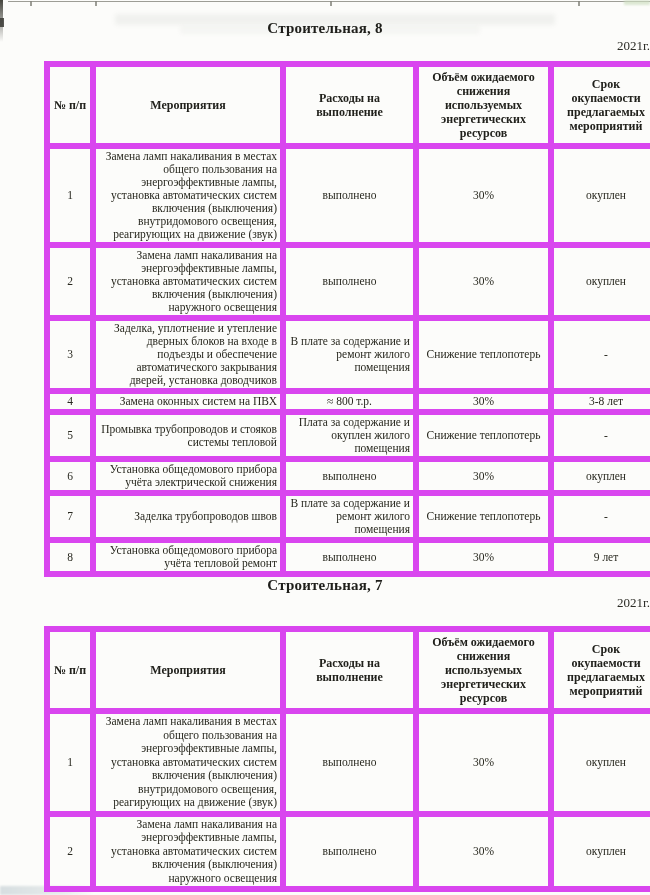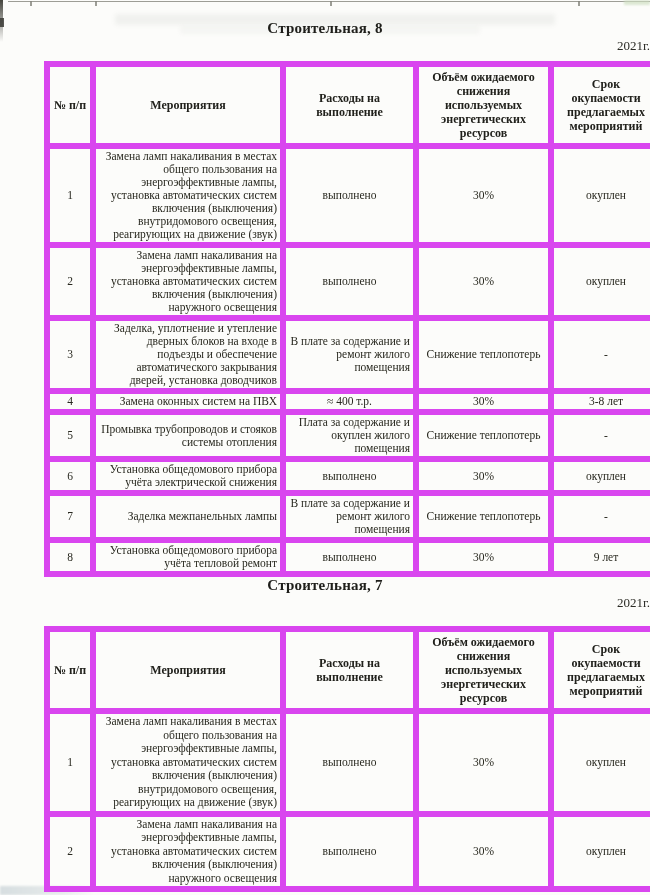--- a/index.html
+++ b/index.html
@@ -114,41 +114,41 @@
           <tr>
             <td class="c0">3</td>
             <td class="c1 left">Заделка, уплотнение и утепление дверных блоков на входе в подъезды и обеспечение автоматического закрывания дверей, установка доводчиков</td>
             <td class="c2 left">В плате за содержание и ремонт жилого помещения</td>
             <td class="c3">Снижение теплопотерь</td>
             <td class="c4">-</td>
           </tr>
           <tr>
             <td class="c0">4</td>
             <td class="c1 left">Замена оконных систем на ПВХ</td>
-            <td class="c2">≈ 400 т.р.</td>
+            <td class="c2">≈ 800 т.р.</td>
             <td class="c3">30%</td>
             <td class="c4">3-8 лет</td>
           </tr>
           <tr>
             <td class="c0">5</td>
-            <td class="c1 left">Промывка трубопроводов и стояков системы отопления</td>
+            <td class="c1 left">Промывка трубопроводов и стояков системы тепловой</td>
             <td class="c2 left">Плата за содержание и окуплен жилого помещения</td>
             <td class="c3">Снижение теплопотерь</td>
             <td class="c4">-</td>
           </tr>
           <tr>
             <td class="c0">6</td>
             <td class="c1 left">Установка общедомового прибора учёта электрической снижения</td>
             <td class="c2">выполнено</td>
             <td class="c3">30%</td>
             <td class="c4">окуплен</td>
           </tr>
           <tr>
             <td class="c0">7</td>
-            <td class="c1 left">Заделка межпанельных лампы</td>
+            <td class="c1 left">Заделка трубопроводов швов</td>
             <td class="c2 left">В плате за содержание и ремонт жилого помещения</td>
             <td class="c3">Снижение теплопотерь</td>
             <td class="c4">-</td>
           </tr>
           <tr>
             <td class="c0">8</td>
             <td class="c1 left">Установка общедомового прибора учёта тепловой ремонт</td>
             <td class="c2">выполнено</td>
             <td class="c3">30%</td>
             <td class="c4">9 лет</td>

